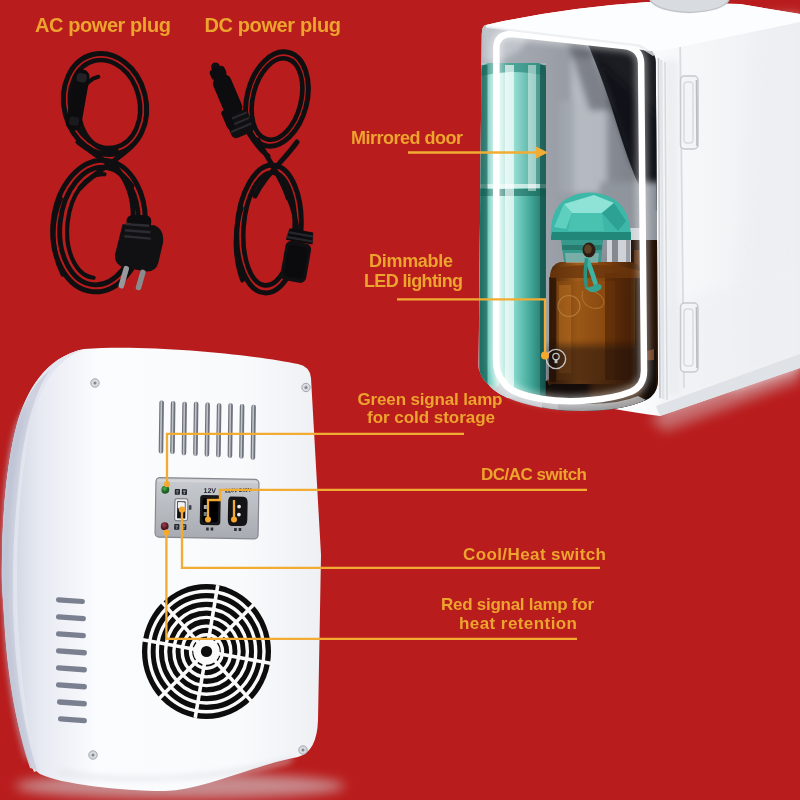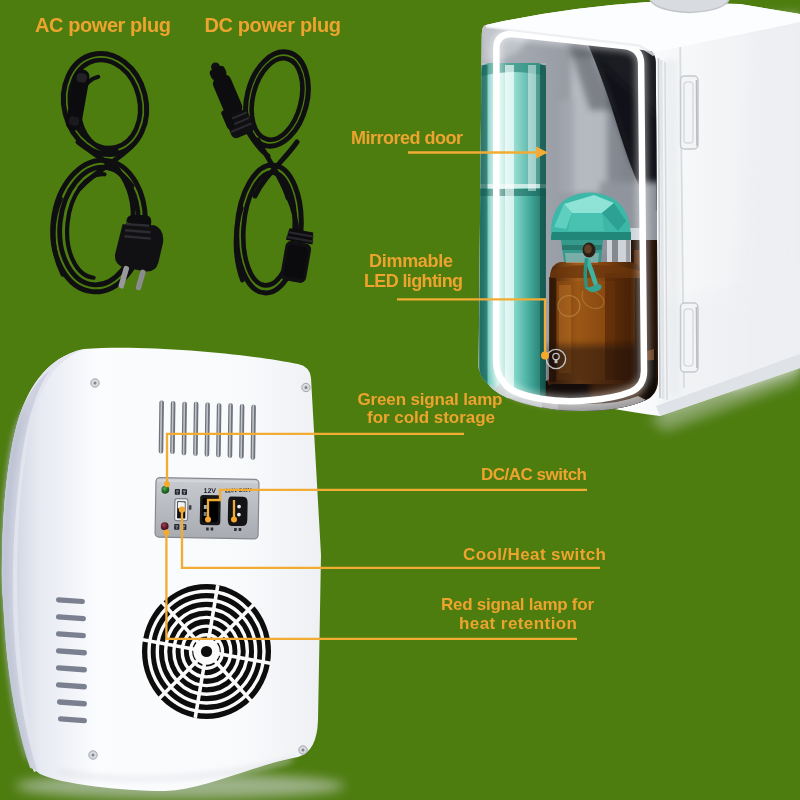--- a/index.html
+++ b/index.html
@@ -1,16 +1,16 @@
 <!DOCTYPE html>
 <html><head>
 <meta charset="utf-8">
 <style>
   html,body{margin:0;padding:0;background:#ffffff;}
-  #stage{position:relative;width:800px;height:800px;overflow:hidden;background:#4d7c0f;
+  #stage{position:relative;width:800px;height:800px;overflow:hidden;background:#b91c1c;
          font-family:"Liberation Sans",sans-serif;}
   svg{position:absolute;left:0;top:0;}
 </style>
 </head>
 <body>
 <div id="stage">
 <svg width="800" height="800" viewBox="0 0 800 800">
 <defs>
 
   <linearGradient id="mirrorBase" x1="0" y1="0" x2="1" y2="0">

